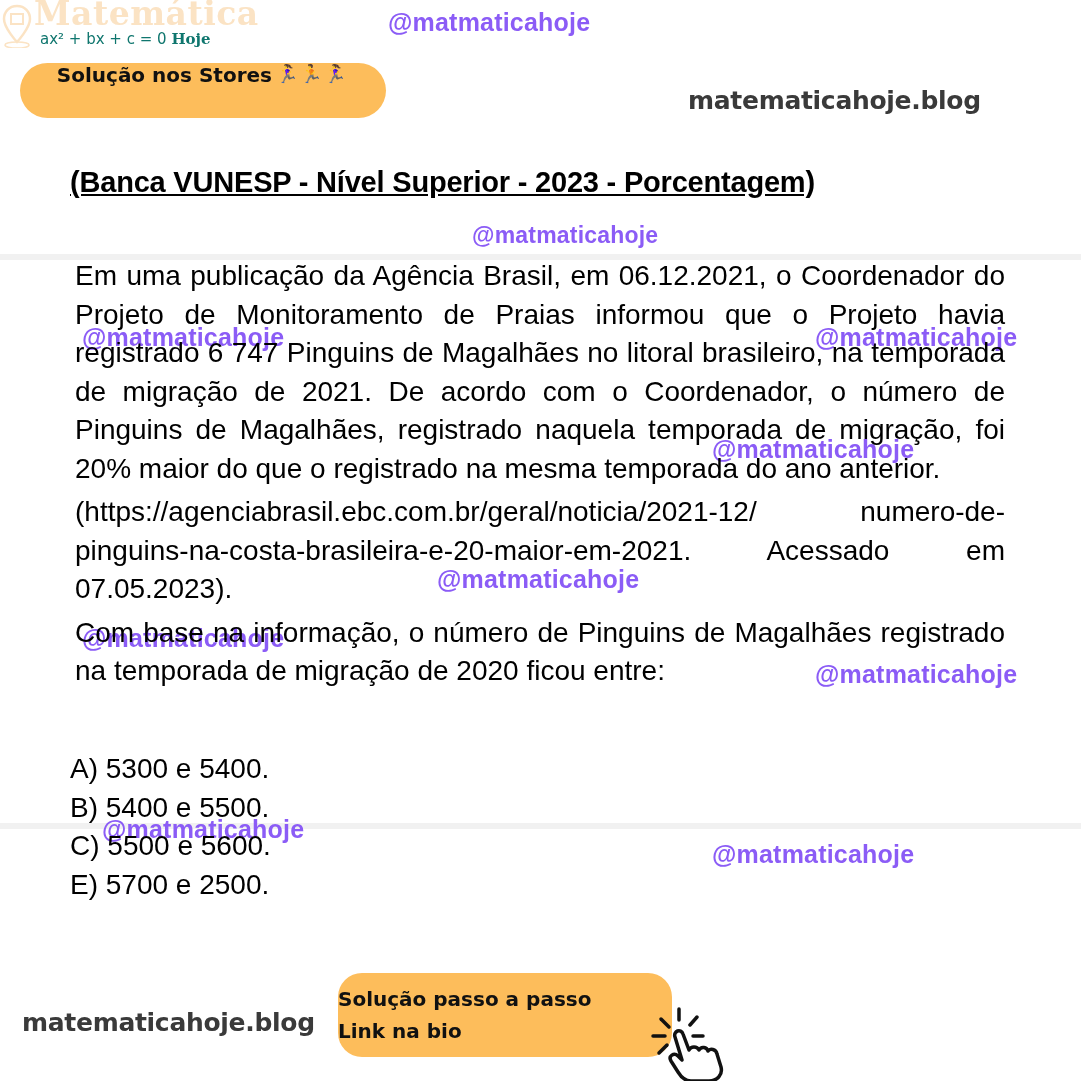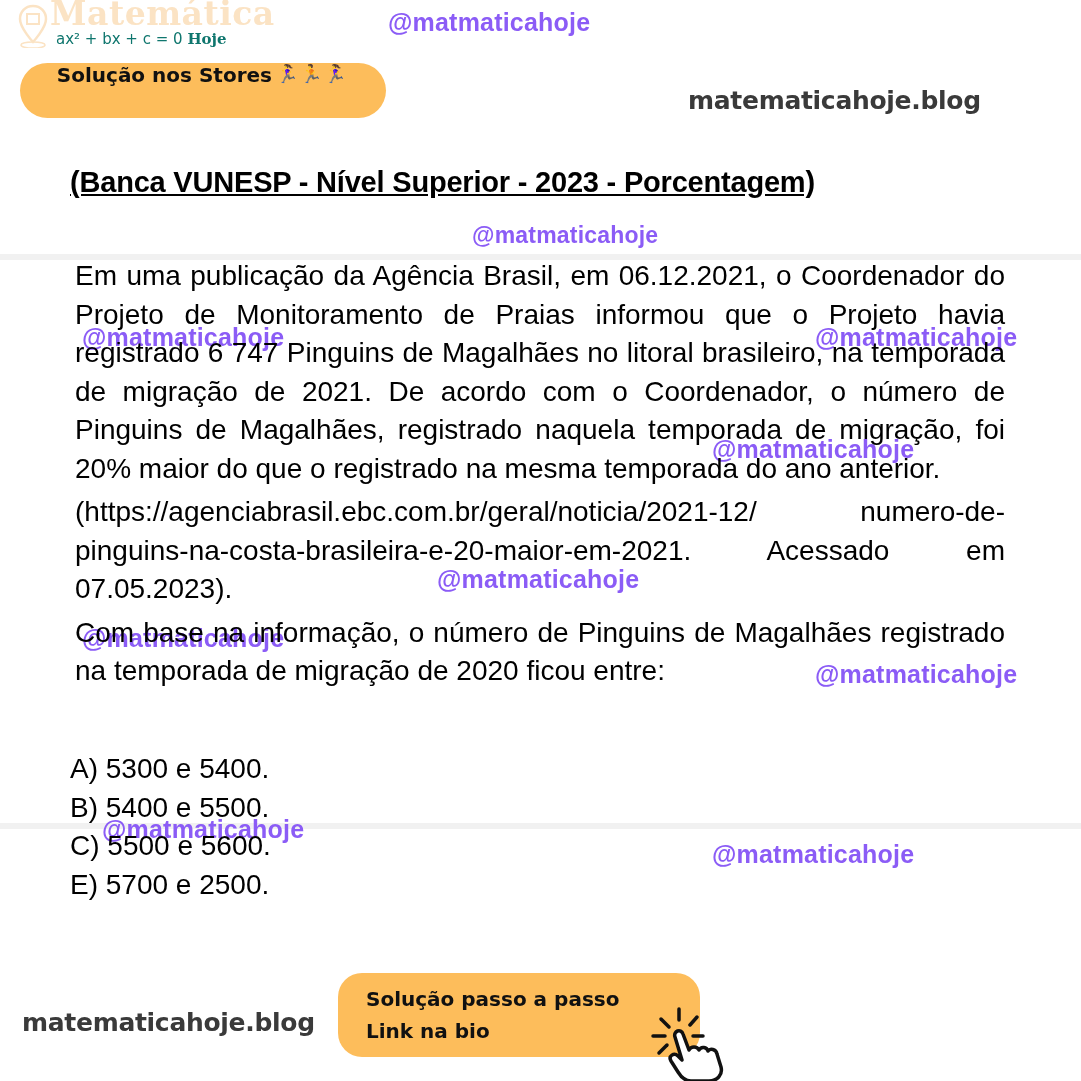--- a/index.html
+++ b/index.html
@@ -13,21 +13,21 @@
   
   .band { position:absolute; left:0; width:1081px; height:6px; background:#f1f1f1; }
 
   
   .wm {
     position:absolute; color:#8b5cf6; font-family:Liberation Sans, sans-serif;
     font-weight:bold; font-size:25px; white-space:nowrap; letter-spacing:0.2px;
   }
 
   
-  .logo { position:absolute; left:18px; top:0px; width:230px; height:52px;text-align:center; }
+  .logo { position:absolute; left:2px; top:0px; width:230px; height:52px;text-align:center; }
   .logo-title {
     position:absolute; left:32px; top:-6px; font-family:"DejaVu Serif", serif;
     font-weight:bold; font-size:33px; color:#fbe3c4; letter-spacing:0.5px;
   }
   .logo-formula {
     position:absolute; left:38px; top:30px; font-size:15px; color:#0f766e;
     font-family:"DejaVu Sans", sans-serif;
   }
   .logo-hoje { font-family:"DejaVu Serif", serif; font-weight:bold; }
   .logo-pin { position:absolute; left:0; top:4px; width:30px; height:44px; }
@@ -35,21 +35,21 @@
   
   .pill {
     position:absolute; background:#fdbd5b; border-radius:28px;
     display:flex; align-items:flex-start; justify-content:center;
     font-family:"DejaVu Sans", sans-serif; font-weight:bold; color:#111;
   }
   .pill-top { left:20px; top:63px; width:366px; height:55px; font-size:20px; }
   .pill-top .runners { margin-left:4px; font-size:18px; letter-spacing:2px; }
   .pill-bottom {
     left:338px; top:973px; width:334px; height:84px; border-radius:24px;
-    flex-direction:column; font-size:20px; line-height:32px;padding-left:28px;
+    flex-direction:column; font-size:20px; line-height:32px;
   }
 
   .blog {
     position:absolute; font-family:"DejaVu Sans", sans-serif; font-weight:bold;
     color:#3a3a3a; font-size:25px; letter-spacing:-0.3px;
   }
 
   
   .title {
     position:absolute; left:70px; top:166px; font-weight:bold; font-size:29px;

